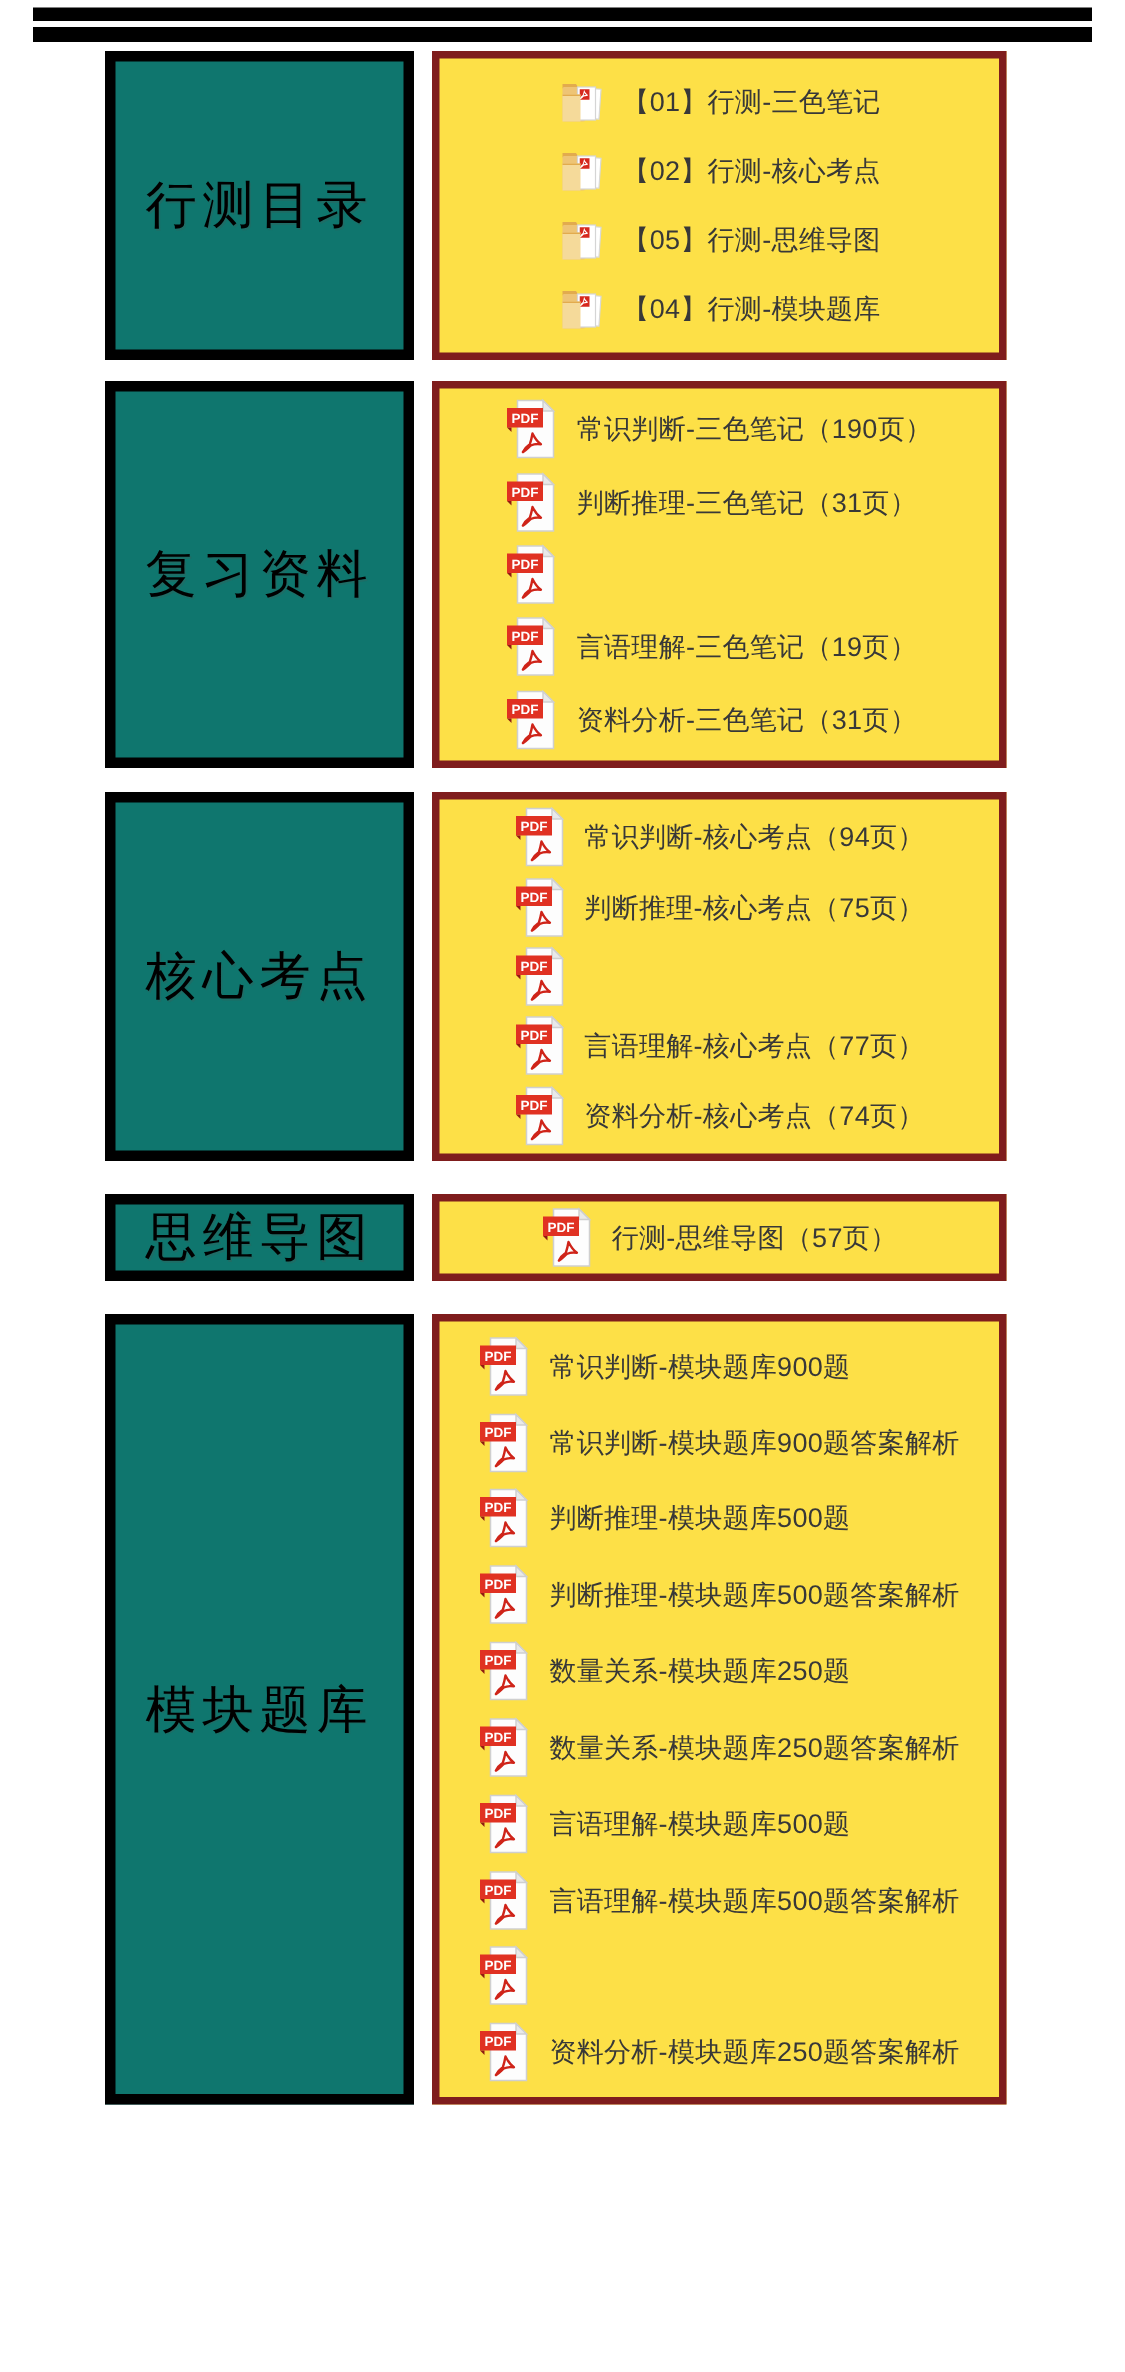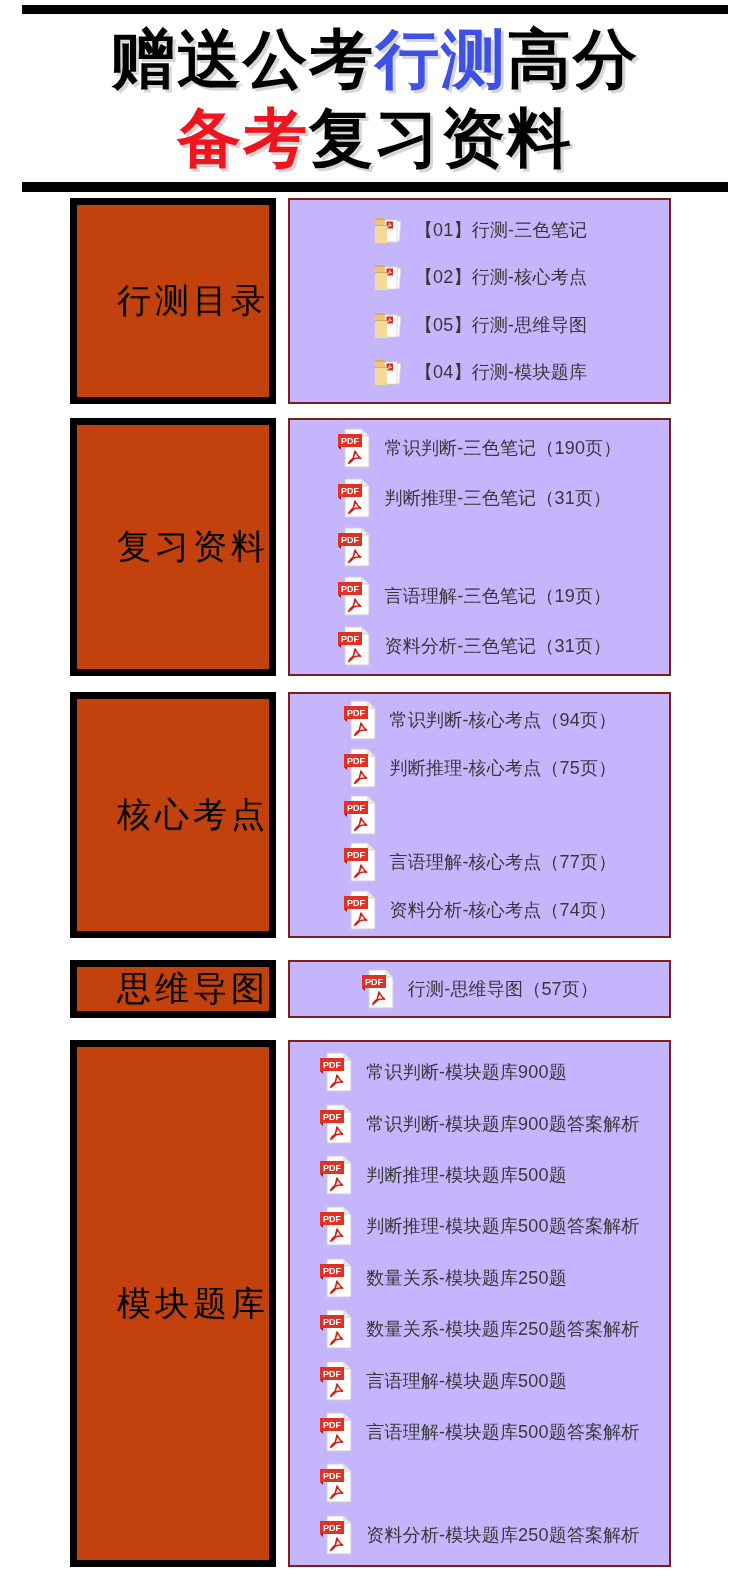--- a/index.html
+++ b/index.html
@@ -27,56 +27,52 @@
   .sections{width:601px;margin-left:70px;}
   .section{display:flex;gap:12px;align-items:stretch;}
   .section-0{height:206px;margin-top:6px;}
   .section-1{height:258px;margin-top:14px;}
   .section-2{height:246px;margin-top:16px;}
   .section-3{height:58px;margin-top:22px;border-radius:13px;}
   .section-4{height:527px;margin-top:22px;}
 
   .label-box{
     box-sizing:border-box;width:206px;flex:0 0 206px;
-    border:7px solid #000;background:#c2410c;
-    display:flex;align-items:center;justify-content:flex-end;
+    border:7px solid #000;background:#0f766e;
+    display:flex;align-items:center;justify-content:center;
   }
   .label-box .label-text{
     font-family:"Liberation Serif","DejaVu Serif",serif;
     font-size:34px;color:#000;letter-spacing:4px;white-space:nowrap;
     text-shadow:1px 1px 0 rgba(120,60,60,0.15);
   }
 
   .panel{
     box-sizing:border-box;width:383px;flex:0 0 383px;
-    border:2px solid #7f1d1d;background:#c4b5fd;
+    border:5px solid #7f1d1d;background:#fde047;
     display:flex;flex-direction:column;align-items:center;
   }
   .file-list{
     height:100%;display:flex;flex-direction:column;
     justify-content:space-evenly;align-items:flex-start;
   }
   .file-row{display:flex;align-items:center;gap:13px;}
   .file-label{
     font-size:18px;color:#383838;white-space:nowrap;letter-spacing:0.2px;
   }
   .icon-wrap{width:34px;height:42px;flex:0 0 34px;display:flex;align-items:center;justify-content:center;text-align:right;}
   .icon-wrap.folder{width:30px;height:34px;flex:0 0 30px;}
   svg{display:block;}
 </style>
 </head>
 <body>
 
 <div class="page">
   <div class="top-bar"></div>
 
-  <div class="title">
-    <div class="line"><span style="color: rgb(0, 0, 0);">赠送公考</span><span style="color: rgb(63, 81, 227);">行测</span><span style="color: rgb(0, 0, 0);">高分</span></div>
-    <div class="line"><span style="color: rgb(238, 22, 30);">备考</span><span style="color: rgb(0, 0, 0);">复习资料</span></div>
-  </div>
 
   <div class="divider"></div>
 
   <div class="sections">
   <div class="section section-0">
     <div class="label-box">
       <span class="label-text">行测目录</span>
     </div>
     <div class="panel">
       <div class="file-list">

